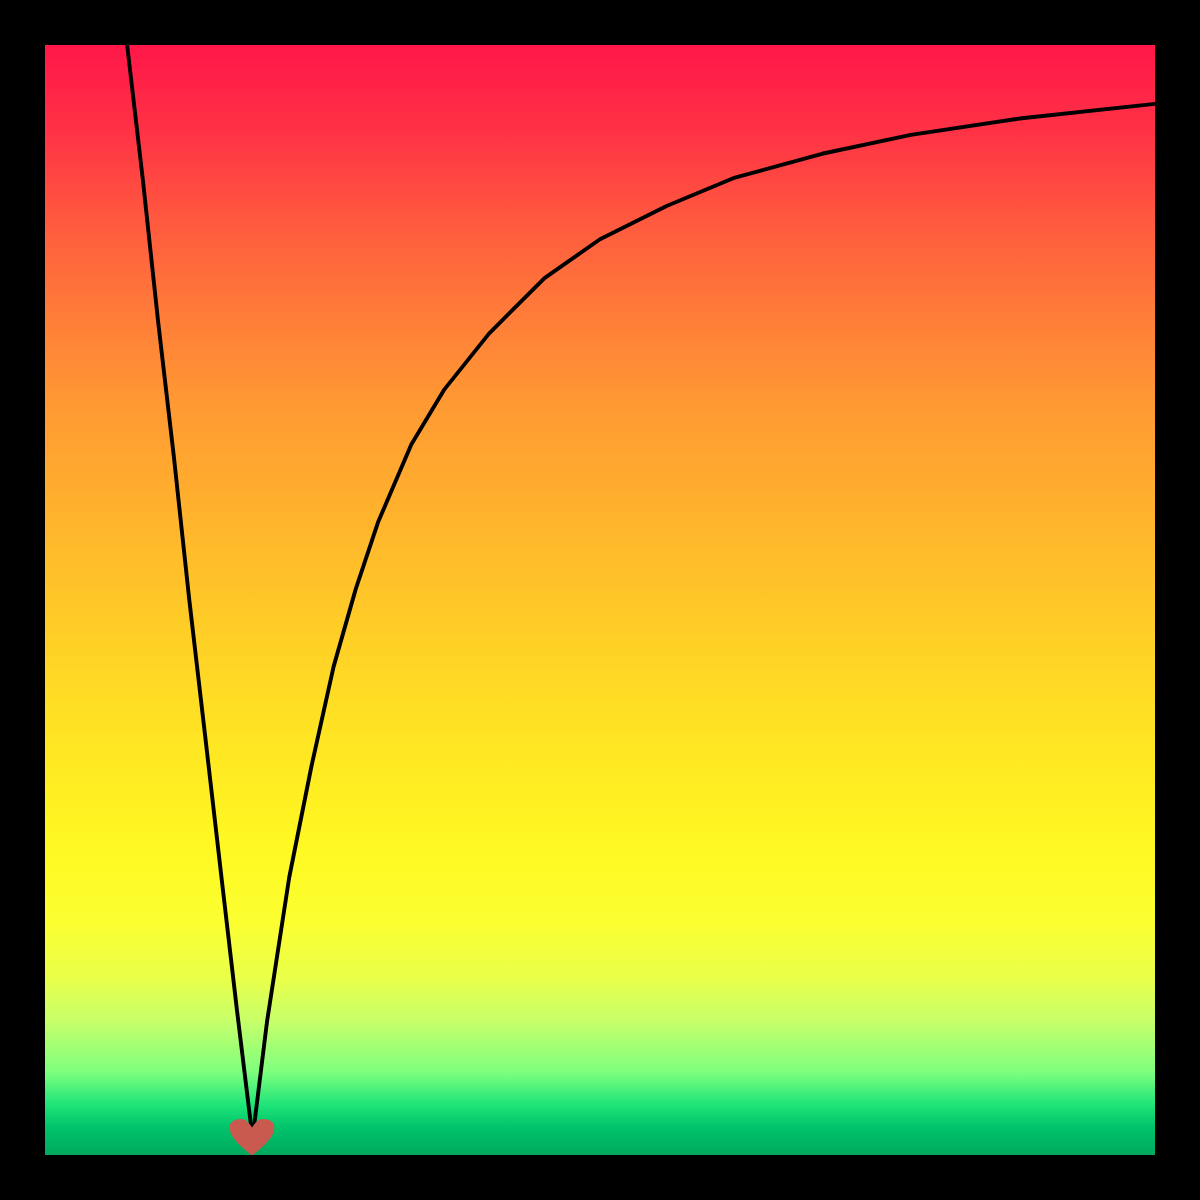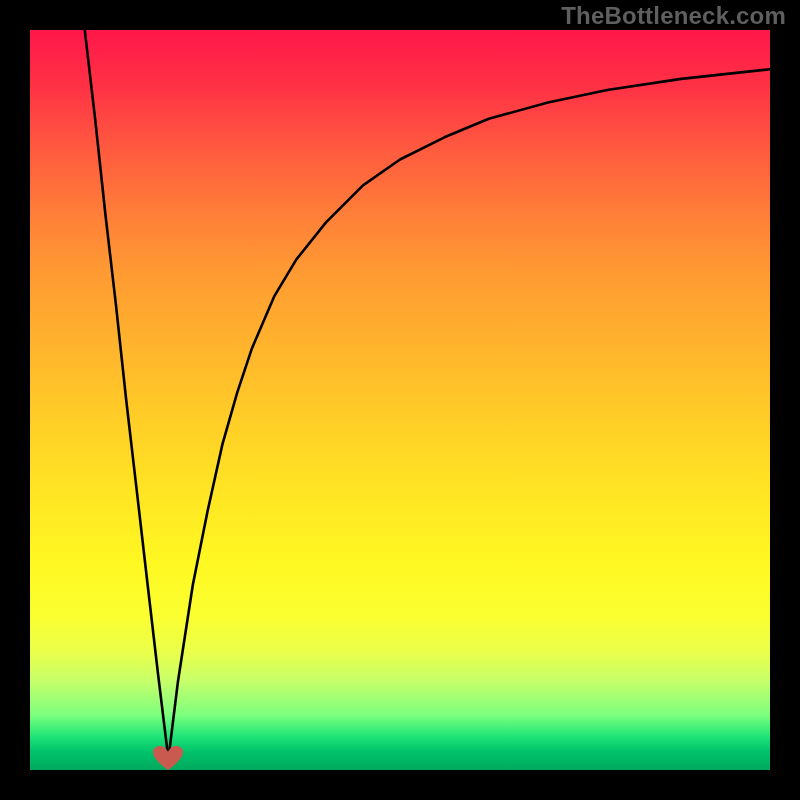--- a/index.html
+++ b/index.html
@@ -69,21 +69,20 @@
     width: 30px;
     height: 26px;
     transform: translate(-50%, -50%);
   }
   .heart svg { display: block; }
 </style>
 </head>
 <body>
 
 <div class="outer">
-  <div class="watermark">TheBottleneck.com</div>
   <div class="plot">
     <div class="gradient"></div>
     <svg class="curve" viewBox="0 0 740 740" preserveAspectRatio="none">
       <g>
         <path id="left-path" fill="none" stroke="#000" stroke-width="2.6" stroke-linecap="round" stroke-linejoin="round" d="M54.76 0.00 L65.12 88.80 L75.48 185.00 L85.84 273.80 L96.20 370.00 L106.56 458.80 L117.66 555.00 L128.02 643.80 L138.38 728.90"></path>
         <path id="right-path" fill="none" stroke="#000" stroke-width="2.6" stroke-linecap="round" stroke-linejoin="round" d="M138.38 728.90 L148.00 651.20 L162.80 555.00 L177.60 481.00 L192.40 414.40 L207.20 362.60 L222.00 318.20 L244.20 266.40 L266.40 229.40 L296.00 192.40 L333.00 155.40 L370.00 129.50 L414.40 107.30 L458.80 88.80 L518.00 72.52 L577.20 59.94 L651.20 48.84 L740.00 39.22"></path>
       </g>
     </svg>
     <div class="heart" id="heart-marker" style="left: 138.38px; top: 728.9px;">
       <svg viewBox="0 0 32 28">

